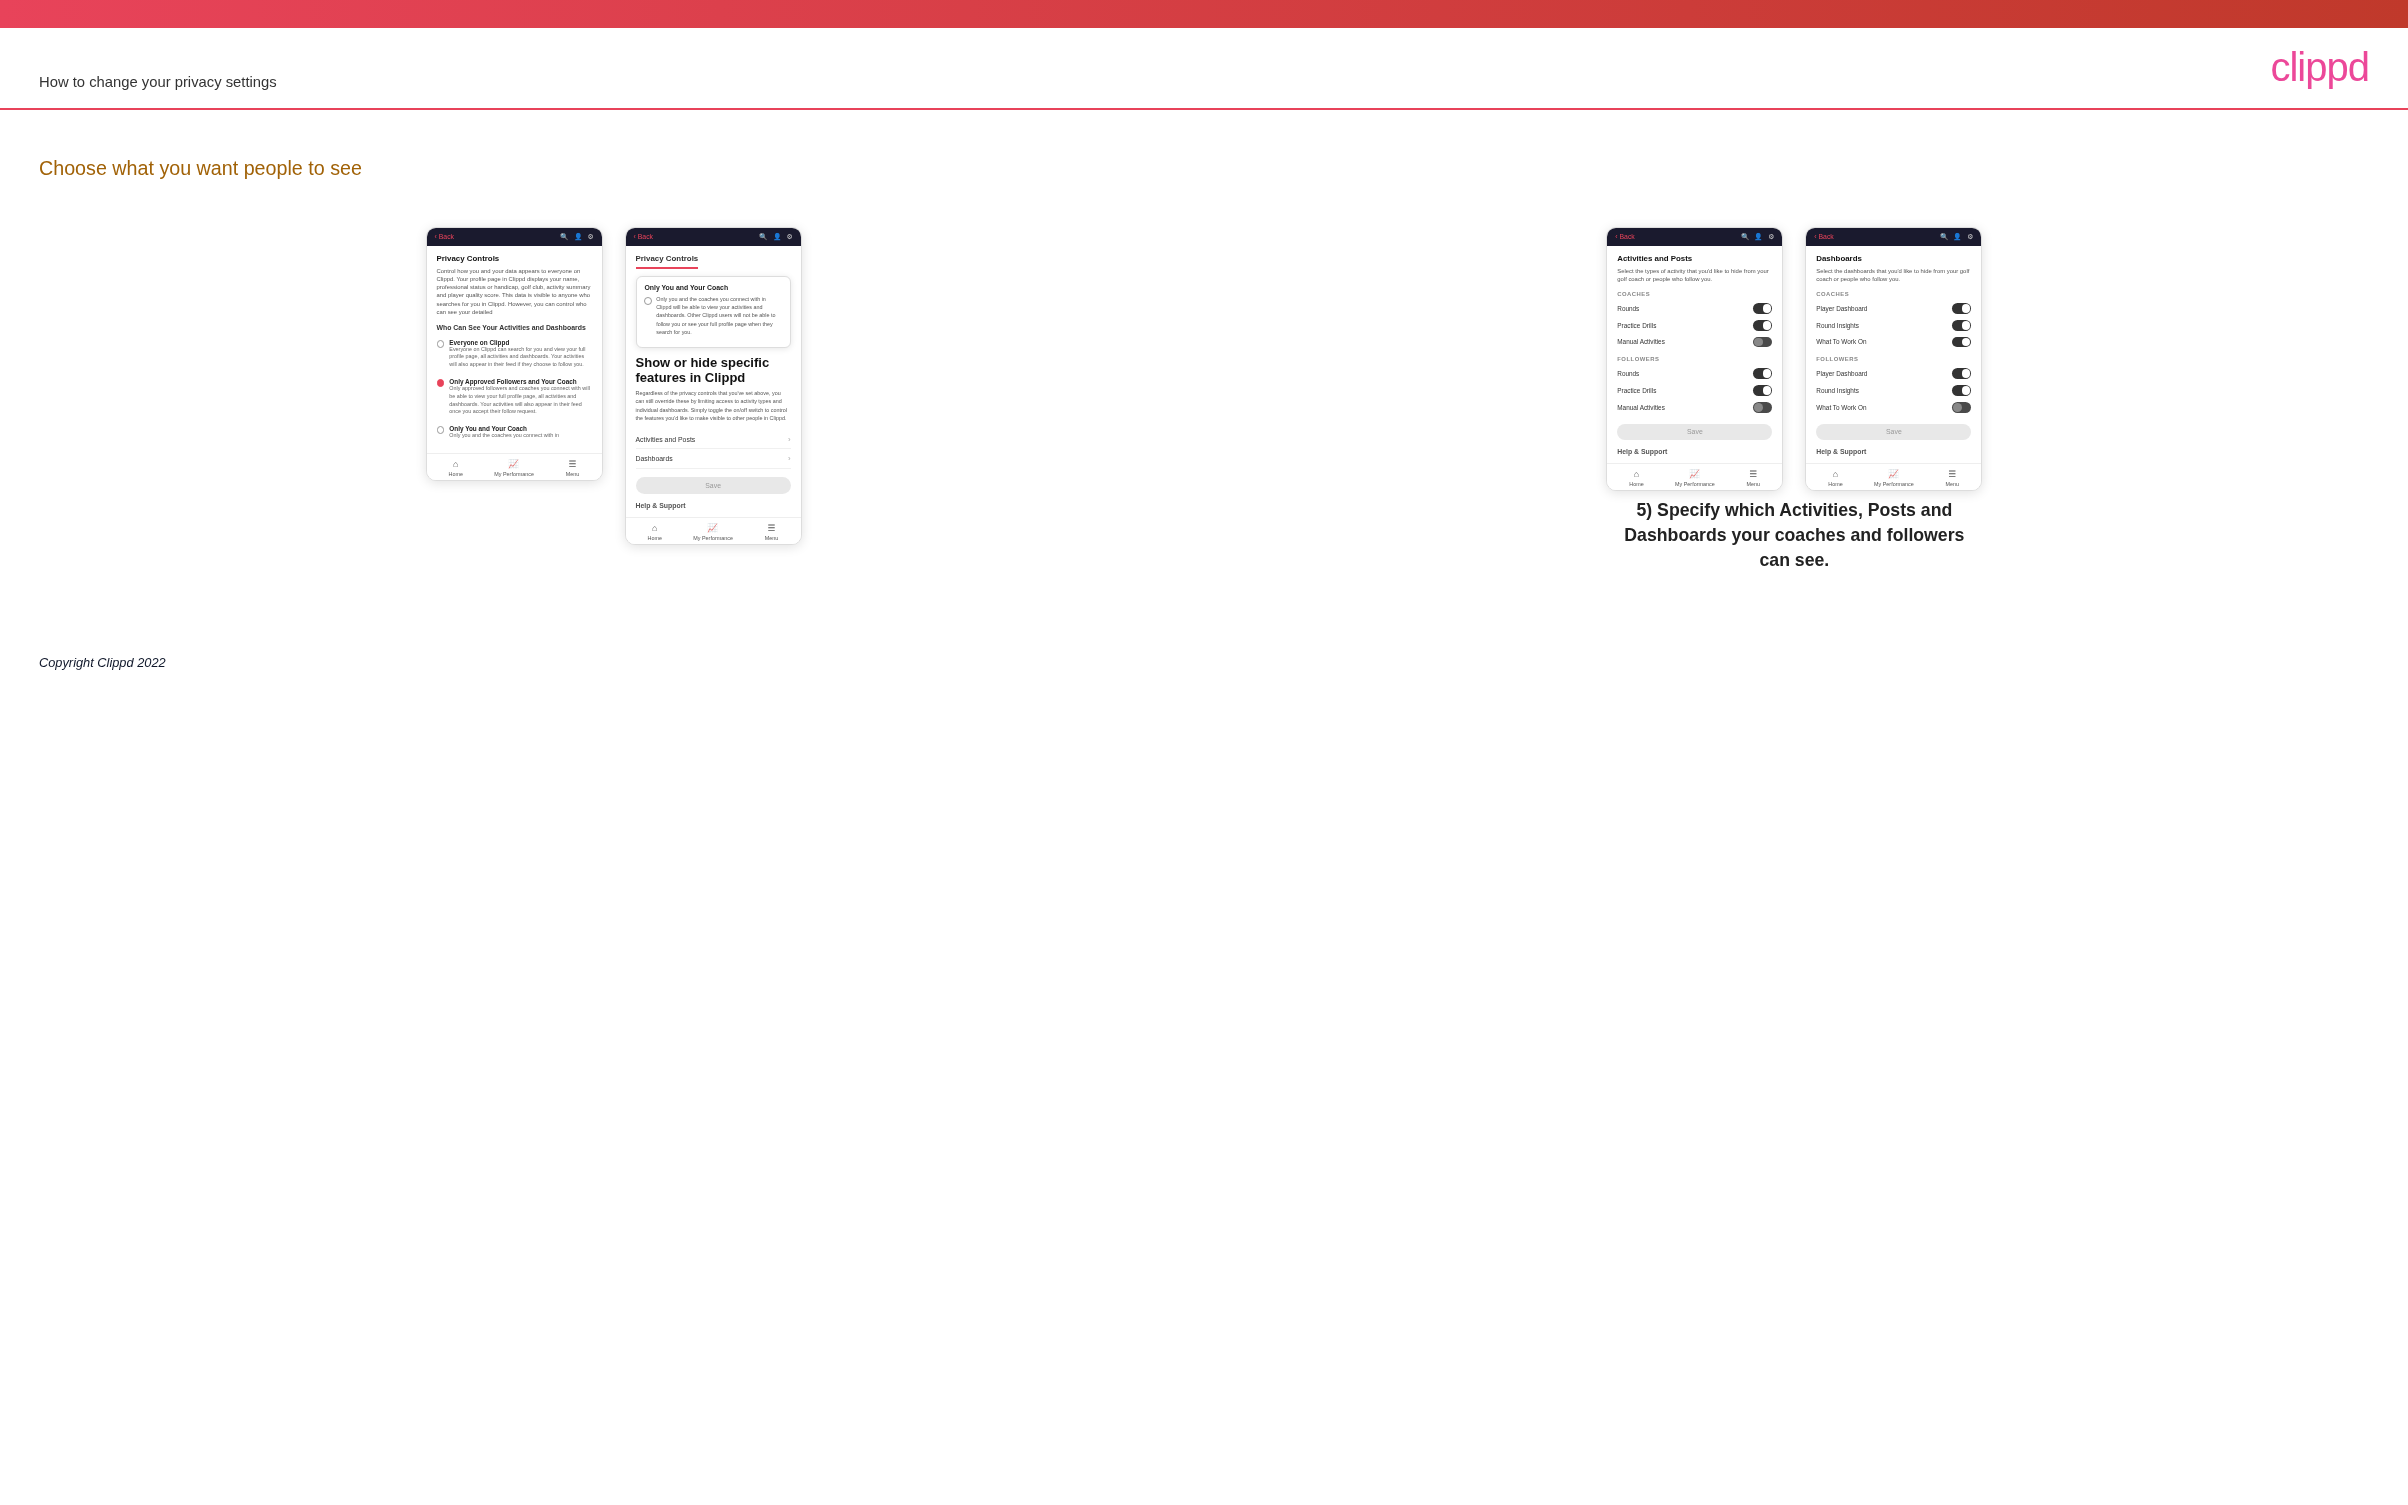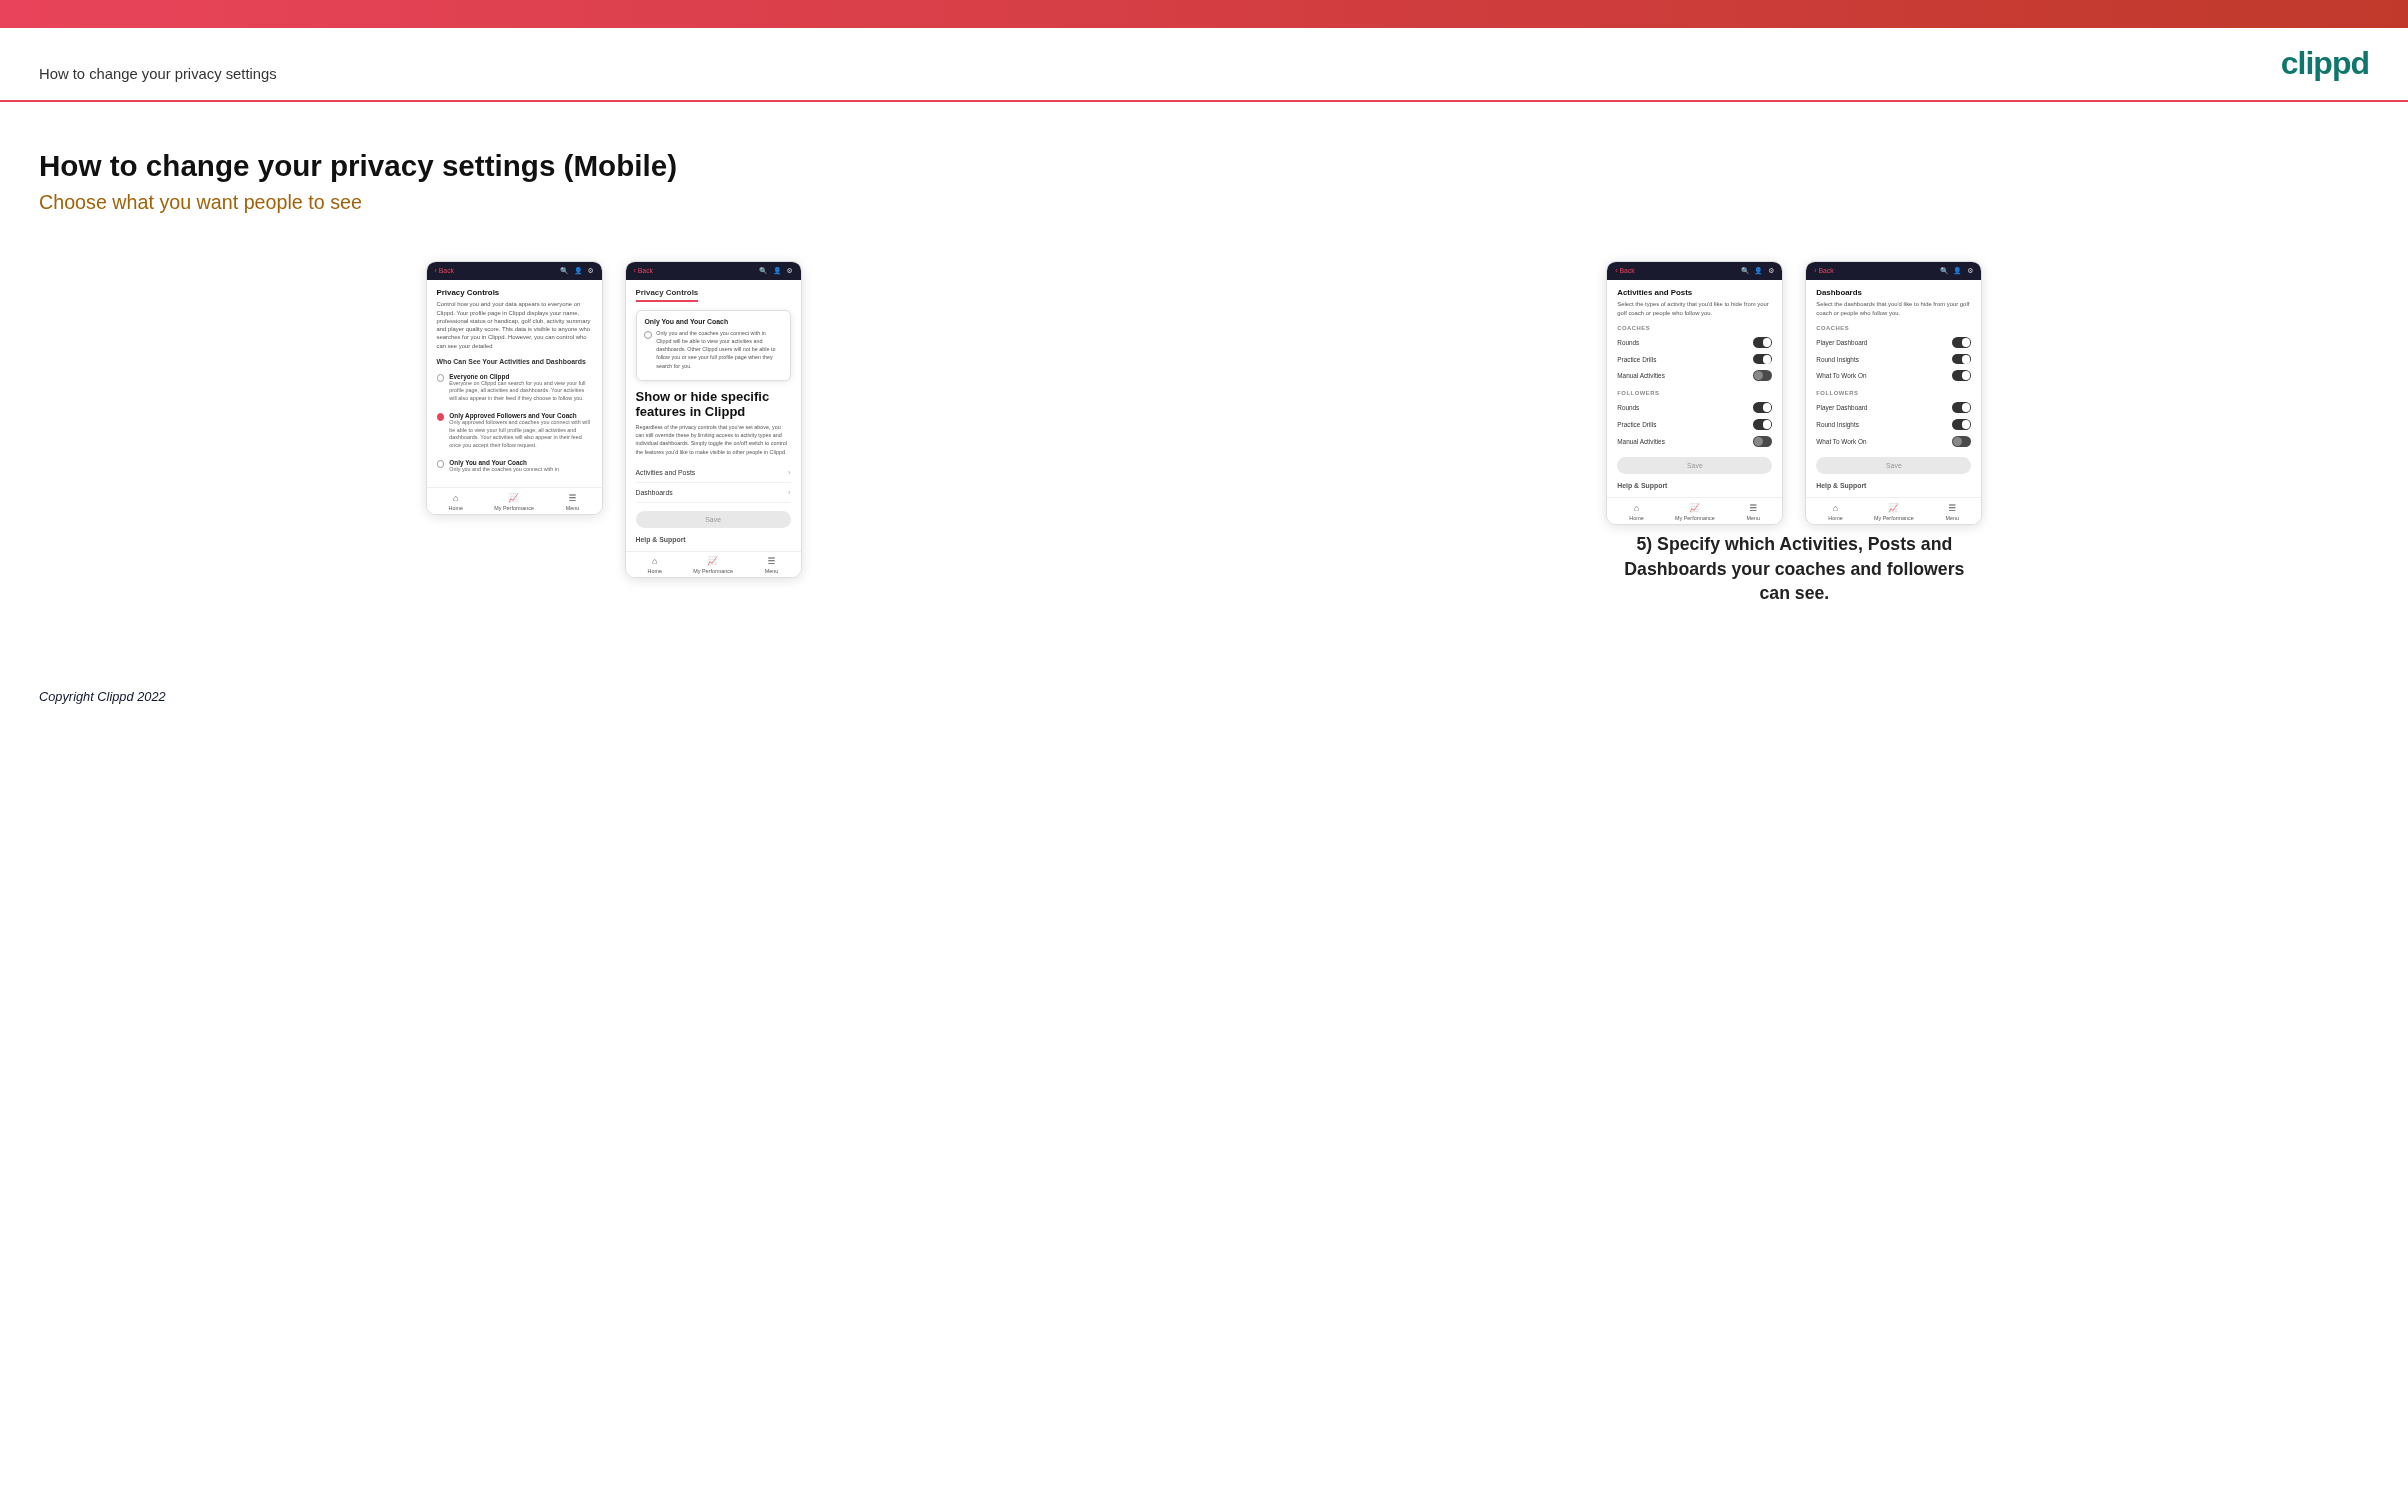--- a/index.html
+++ b/index.html
@@ -22,23 +22,23 @@
       align-items: flex-end;
       justify-content: space-between;
       padding: 17.7px 39px;
       border-bottom: 2px solid #e8435a;
     }
     .header-title {
       font-size: 14.8px;
       color: #333;
     }
     .logo {
-      font-size: 32px;
-      font-weight: 700;
-      color: #0f766e;
+      font-size: 40px;
+      font-weight: 400;
+      color: #ec4899;
       letter-spacing: -1px;
     }
 
     
     .main {
       padding: 47px 39px 59px;
     }
     .page-heading {
       font-size: 29.6px;
       font-weight: 700;
@@ -316,21 +316,20 @@
 <body>
 
 <div class="top-bar"></div>
 
 <div class="header">
   <span class="header-title">How to change your privacy settings</span>
   <span class="logo">clippd</span>
 </div>
 
 <div class="main">
-  <h1 class="page-heading">How to change your privacy settings (Mobile)</h1>
   <p class="page-subheading">Choose what you want people to see</p>
 
   <div class="mockups-row">
 
     <div class="mockup-section">
       <div class="mockup-pair">
 
         <div class="phone">
           <div class="phone-nav-bar">
             <span class="phone-nav-left">‹ Back</span>

